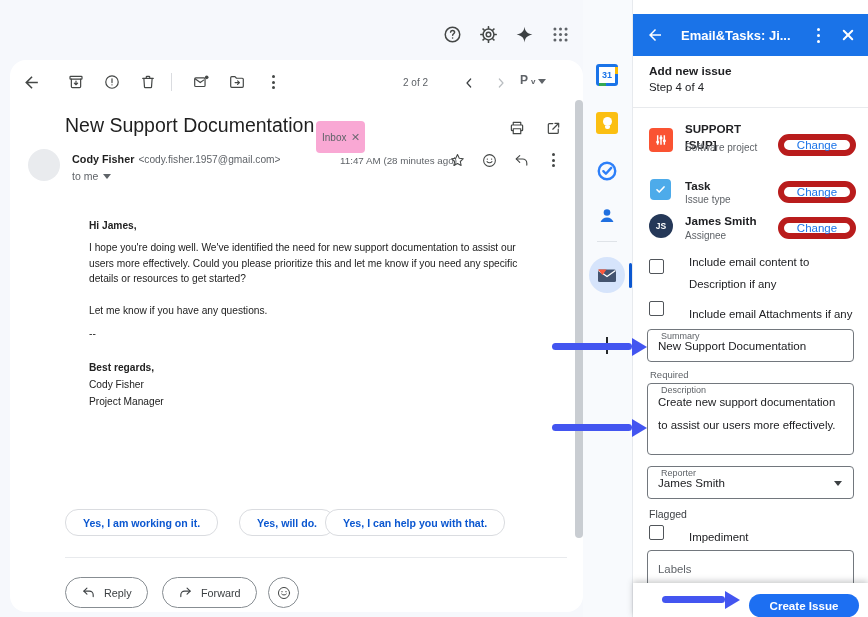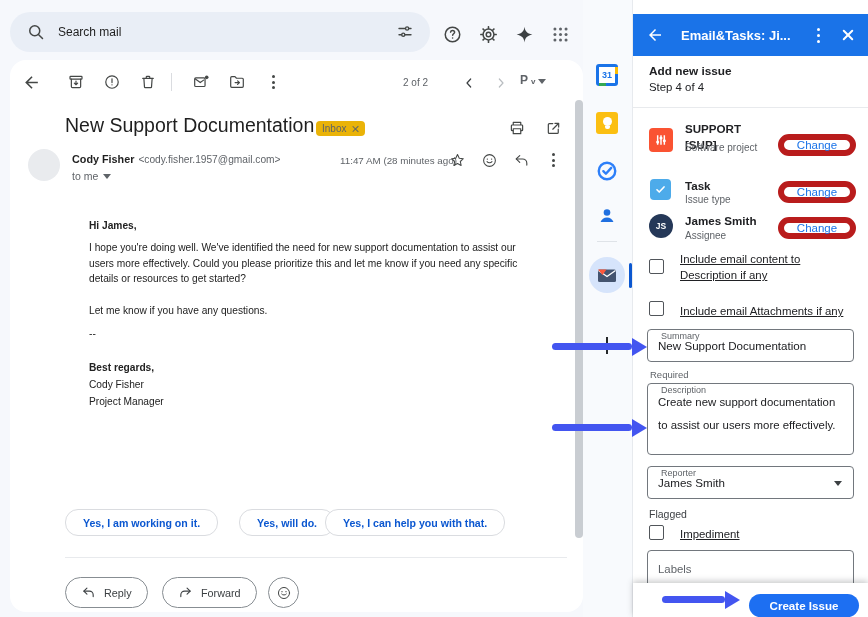--- a/index.html
+++ b/index.html
@@ -25,22 +25,22 @@
   .et-sep{position:absolute;left:161px;top:13px;width:1px;height:18px;background:#dadce0;}
   .et-unread{left:180px;} .et-folder{left:216px;} .et-more{left:252px;}
   .pag{position:absolute;left:393px;top:17px;font-size:10px;color:#5f6368;}
   .chev{position:absolute;top:12px;width:22px;height:22px;display:flex;align-items:center;justify-content:center;cursor:pointer;}
   .chev-l{left:448px;} .chev-r{left:480px;}
   .pane-toggle{position:absolute;left:510px;top:14px;display:flex;align-items:flex-end;gap:3px;cursor:pointer;}
   .pane-p{font-size:12px;font-weight:bold;color:#5f6368;line-height:12px;}
   .pane-v{font-size:8px;font-weight:bold;color:#5f6368;line-height:9px;}
   .caret{width:0;height:0;border-left:4px solid transparent;border-right:4px solid transparent;border-top:5px solid #5f6368;}
   .subject{position:absolute;left:55px;top:54px;font-size:19.5px;color:#1f1f1f;}
-  .chip{position:absolute;left:306px;top:61px;height:15px;display:flex;align-items:center;gap:5px;
-    background:#eab308;border-radius:4px;padding:0 6px;font-size:10px;color:#5e6368;cursor:pointer;}
+  .chip{position:absolute;left:306px;top:61px;height:32px;display:flex;align-items:center;gap:5px;
+    background:#f9a8d4;border-radius:4px;padding:0 6px;font-size:10px;color:#5e6368;cursor:pointer;}
   .chip-x{position:relative;width:8px;height:8px;}
   .chip-x::before,.chip-x::after{content:"";position:absolute;left:3.5px;top:0;width:1.2px;height:8px;background:#5e6368;}
   .chip-x::before{transform:rotate(45deg);} .chip-x::after{transform:rotate(-45deg);}
   .hd-icon{position:absolute;top:57px;width:22px;height:22px;display:flex;align-items:center;justify-content:center;cursor:pointer;}
   .hd-print{left:496px;} .hd-open{left:532px;}
   .sender-avatar{position:absolute;left:18px;top:89px;width:32px;height:32px;border-radius:50%;background:#e9ebee;}
   .sender-line{position:absolute;left:62px;top:93px;font-size:10.8px;}
   .sender-name{font-weight:bold;color:#1f1f1f;}
   .sender-email{font-size:10.2px;color:#5f6368;margin-left:4px;}
   .msg-time{position:absolute;left:330px;top:95px;font-size:9.8px;color:#5f6368;}
@@ -100,21 +100,21 @@
     color:#fff;font-size:8.5px;font-weight:bold;display:flex;align-items:center;justify-content:center;}
   .row-name{position:absolute;left:52px;font-size:11.6px;font-weight:bold;line-height:15.5px;color:#202124;}
   .rn1{top:121px;width:64px;} .rn2{top:178px;} .rn3{top:213px;}
   .row-sub{position:absolute;left:52px;font-size:10px;color:#5f6368;}
   .rs1{top:142px;text-align:center;} .rs2{top:194px;} .rs3{top:230px;}
   .change-btn{position:absolute;right:12px;width:78px;height:22px;border:6px solid #b91c1c;border-radius:11px;background:#fff;
     font-size:11.5px;color:#1a73e8;display:flex;align-items:center;justify-content:center;cursor:pointer;}
   .ch1{top:134px;} .ch2{top:181px;} .ch3{top:217px;}
   .cbox{position:absolute;left:16px;width:15px;height:15px;border:1.6px solid #51555a;border-radius:2px;background:#fff;cursor:pointer;}
   .cb1{top:259px;} .cb2{top:301px;} .cb3{top:525px;}
-  .cb-label{position:absolute;left:47px;font-size:11.4px;line-height:16px;color:#202124;text-decoration:underline;}
+  .cb-label{position:absolute;left:56px;font-size:11.4px;line-height:22px;color:#202124;}
   .cbl1{top:251px;width:178px;} .cbl2{top:303px;width:184px;} .cbl3{top:526px;}
   .m-field{position:absolute;left:14px;width:207px;border:1px solid #72777d;border-radius:4px;background:#fff;cursor:text;}
   .f-label{position:absolute;top:-6px;left:9px;background:#fff;padding:0 4px;font-size:9px;color:#5f6368;margin-top:7px;}
   .f-summary{top:329px;height:33px;}
   .f-summary .f-value{padding:9px 10px 0;font-size:11.6px;}
   .f-required{position:absolute;left:17px;top:369px;font-size:9.5px;color:#5f6368;}
   .f-desc{top:383px;height:72px;}
   .f-desc .f-value{padding:7px 10px 0;font-size:11.4px;line-height:22.5px;}
   .f-reporter{top:466px;height:33px;cursor:pointer;}
   .f-reporter .f-value{padding:9px 10px 0;font-size:11.6px;}
@@ -134,37 +134,20 @@
   
   .kebab{display:flex;flex-direction:column;gap:2.5px;align-items:center;}
   .kebab i{width:3px;height:3px;border-radius:50%;background:#444746;}
   svg{display:block;}
 </style>
 </head>
 <body>
 
 <div id="app">
 
-  <div class="search-bar">
-    <span>
-      <svg width="20" height="20" viewBox="0 0 24 24" fill="none" stroke="#444746" stroke-width="1.8" stroke-linecap="round">
-          <circle cx="10.5" cy="10.5" r="6"></circle>
-          <path d="M15.2 15.2l4.6 4.6"></path>
-        </svg>
-    </span>
-    <span class="search-text">Search mail</span>
-    <span class="search-tune">
-      <svg width="18" height="18" viewBox="0 0 24 24" fill="none" stroke="#444746" stroke-width="1.8" stroke-linecap="round">
-          <path d="M4 7.3h8.5M17 7.3H20"></path>
-          <circle cx="14.8" cy="7.3" r="2.1"></circle>
-          <path d="M4 15.6h3.5M12 15.6H20"></path>
-          <circle cx="9.7" cy="15.6" r="2.1"></circle>
-        </svg>
-    </span>
-  </div>
   <div class="top-icon ti-help">
     <svg width="21" height="21" viewBox="0 0 24 24" fill="none" stroke="#444746" stroke-width="1.7" stroke-linecap="round">
         <circle cx="12" cy="12" r="8.3"></circle>
         <path d="M9.8 9.3c.2-1.2 1.1-2 2.3-2 1.3 0 2.3.9 2.3 2.1 0 1.7-2.2 1.8-2.2 3.4"></path>
         <circle cx="12.1" cy="15.9" r="0.9" fill="#444746" stroke="none"></circle>
       </svg>
   </div>
   <div class="top-icon ti-gear">
     <svg width="21" height="21" viewBox="0 0 24 24">
         <g fill="#444746">

